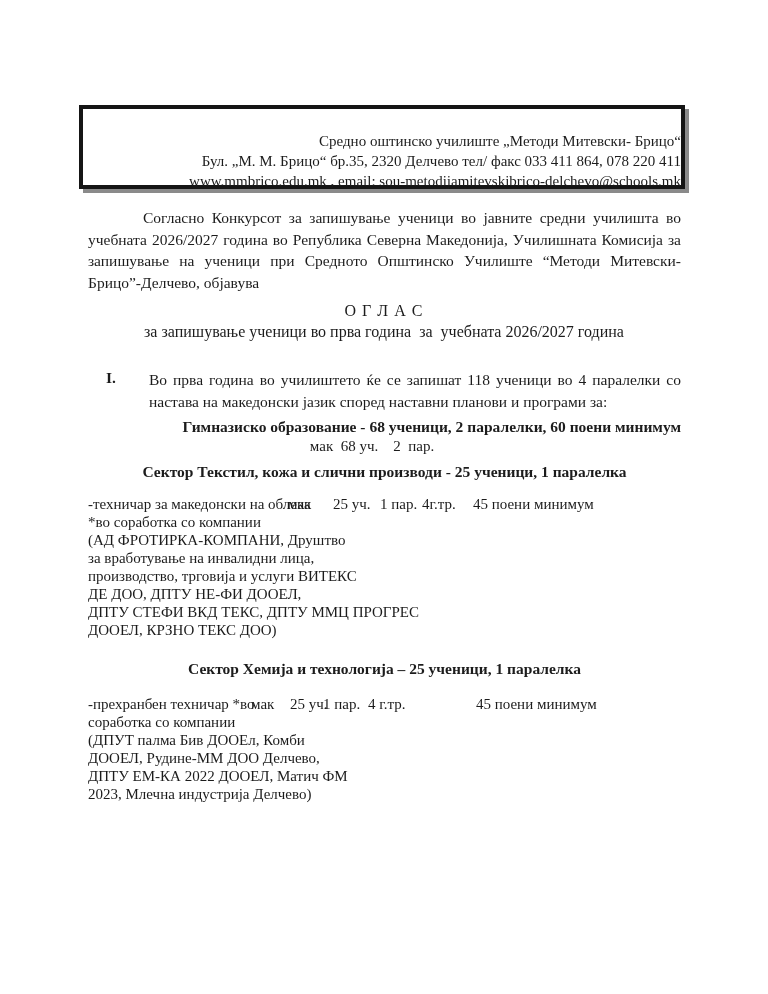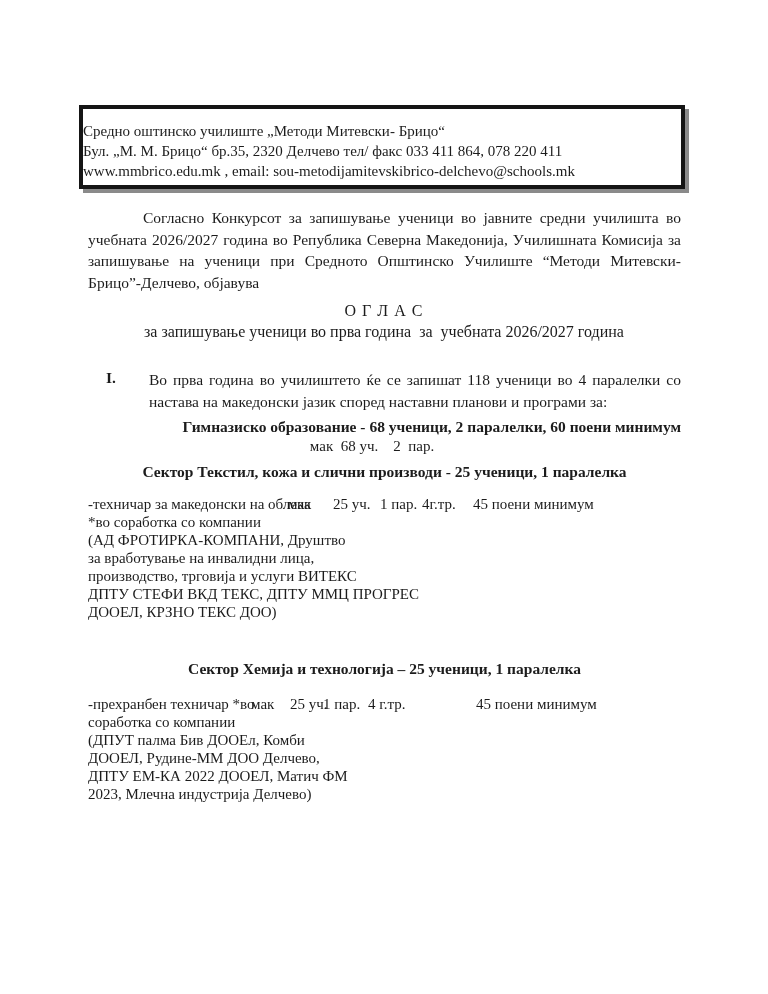--- a/index.html
+++ b/index.html
@@ -13,22 +13,22 @@
     overflow:hidden;
     margin:0 auto;
   }
   
   .header-box {
     position:absolute; left:79px; top:105px;
     width:606px; height:84px;
     border:4px solid #151515;
     box-shadow:4px 4px 0 #8a8a8a;
     background:#fff;
-    text-align:left;
-    padding-top:12px;
+    text-align:right;
+    padding-top:22px;
     font-size:15px; line-height:20px;
   }
   .logo-patch {
     position:absolute; left:74px; top:97px;
     width:84px; height:74px;
     background:#ffffff;
   }
   .logo-patch svg { position:absolute; left:12px; top:8px; }
   
   .intro {
@@ -117,20 +117,21 @@
       <span class="cell cell-mak">мак</span>
       <span class="cell cell-students">25 уч.</span>
       <span class="cell cell-classes">1 пар.</span>
       <span class="cell cell-duration">4г.тр.</span>
       <span class="cell cell-points">45 поени минимум</span>
     </div>
     <div>*во соработка со компании</div>
     <div>(АД ФРОТИРКА-КОМПАНИ, Друштво</div>
     <div>за вработување на инвалидни лица,</div>
     <div>производство, трговија и услуги ВИТЕКС</div>
+    <div>ДЕ ДОО, ДПТУ НЕ-ФИ ДООЕЛ,</div>
     <div>ДПТУ СТЕФИ ВКД ТЕКС, ДПТУ ММЦ ПРОГРЕС</div>
     <div>ДООЕЛ, КРЗНО ТЕКС ДОО)</div>
   </div>
 
   <div class="sector-heading sector-chemistry-heading">Сектор Хемија и технологија – 25 ученици, 1 паралелка</div>
 
   <div class="program program-chemistry">
     <div class="cells">
       <span class="cell" style="left:0">-прехранбен техничар *во</span>
       <span class="cell cell-mak">мак</span>

